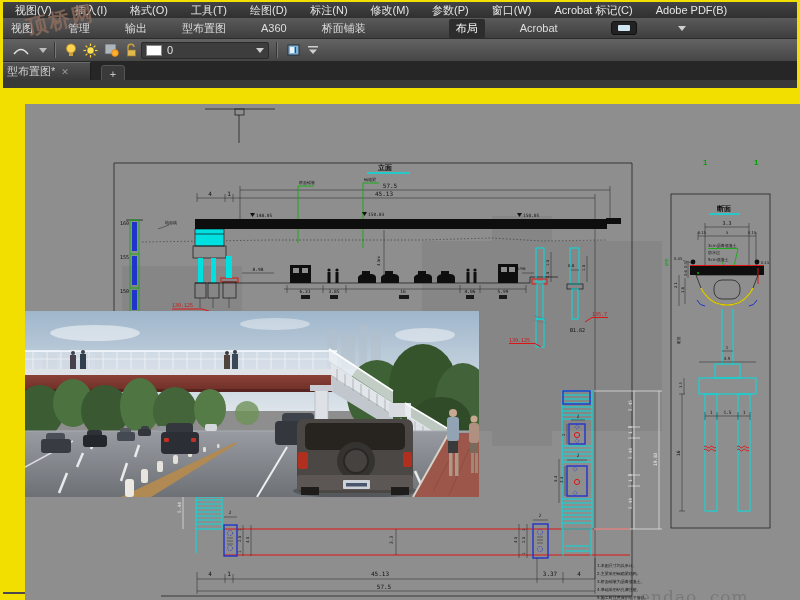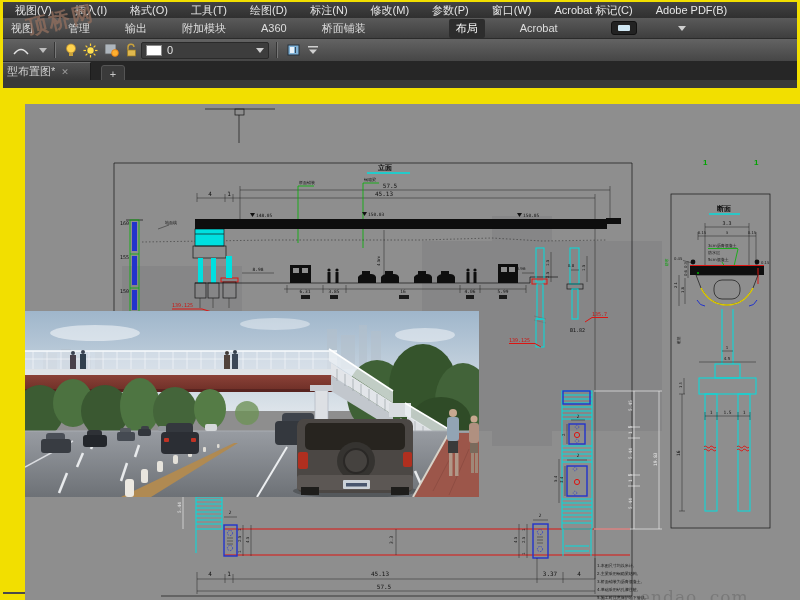--- a/index.html
+++ b/index.html
@@ -73,21 +73,21 @@
   <span class="mi">参数(P)</span>
   <span class="mi">窗口(W)</span>
   <span class="mi">Acrobat 标记(C)</span>
   <span class="mi">Adobe PDF(B)</span>
 </div>
 
 <div class="row ribbon">
   <span class="rt">视图</span>
   <span class="rt">管理</span>
   <span class="rt">输出</span>
-  <span class="rt">附加模块</span>
+  <span class="rt">型布置图</span>
   <span class="rt">A360</span>
   <span class="rt">桥面铺装</span>
   <span class="rt sel">布局</span>
   <span class="rt">Acrobat</span>
   <span class="media-btn">
       <span class="dot"></span>
     </span>
   <span class="caret"></span>
 </div>
 

